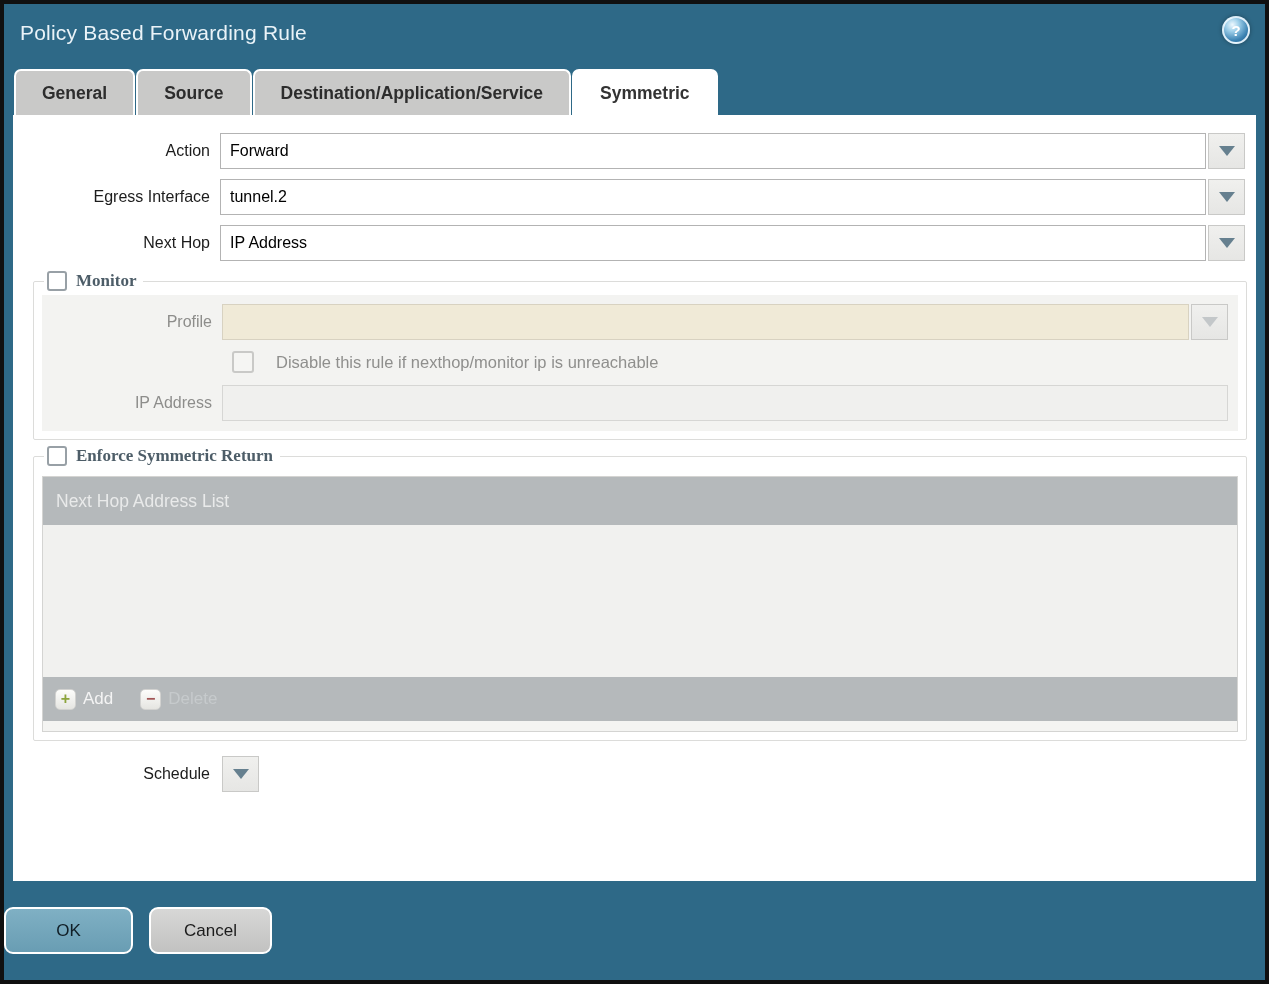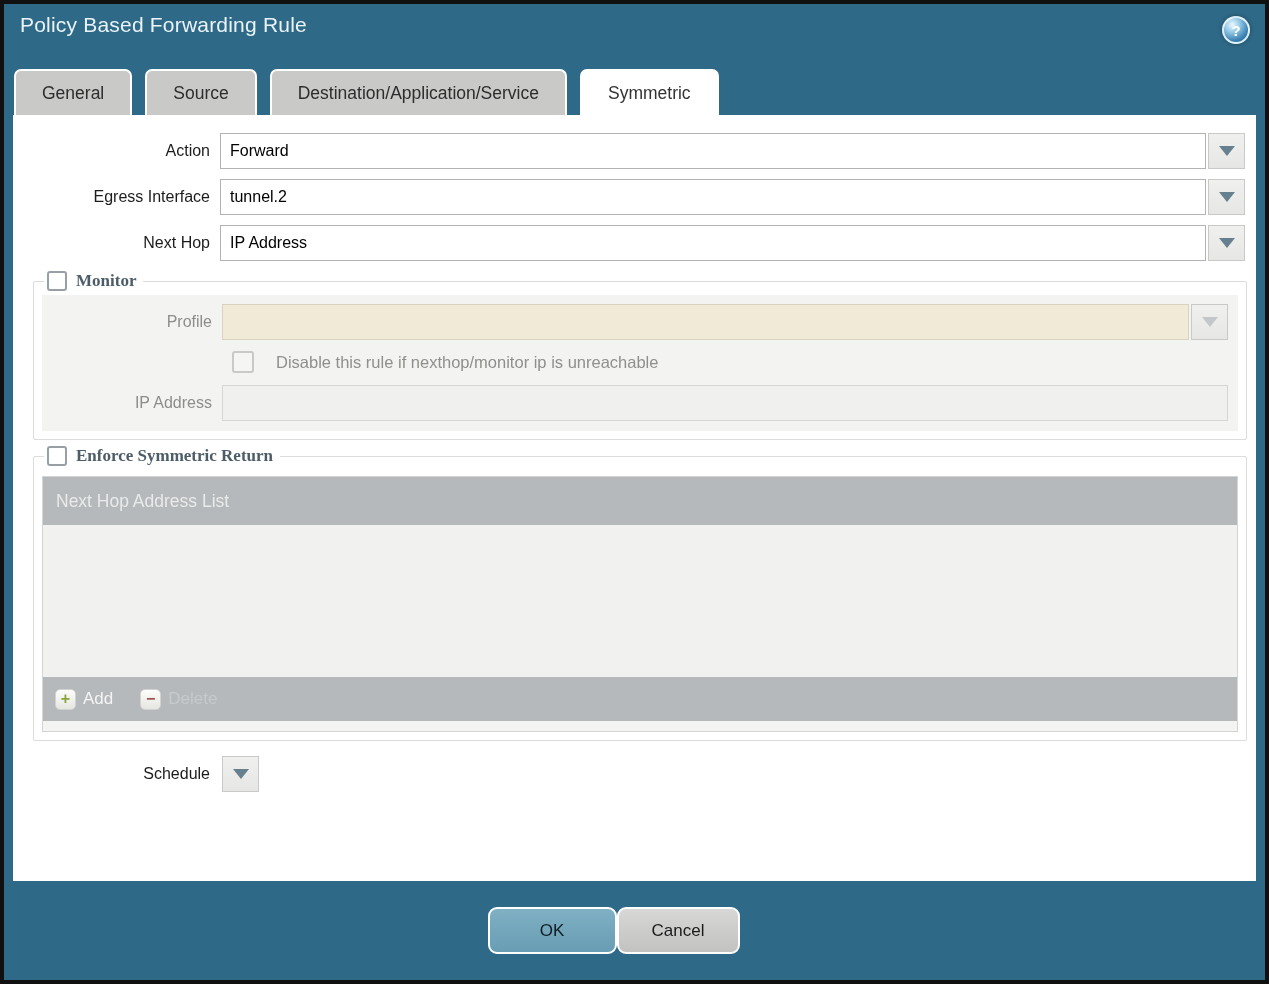--- a/index.html
+++ b/index.html
@@ -9,41 +9,41 @@
   .window {
     width:1269px; height:984px;
     background:#2e6987;
     border:4px solid #101010;
     display:flex; flex-direction:column;
     position:relative;
     overflow:hidden;
   }
 
   
-  .title-bar { height:64px; flex:none; position:relative; padding:9px 16px 0 16px; }
+  .title-bar { height:64px; flex:none; position:relative; padding:17px 16px 0 16px; }
   .title-bar h1 { font-size:21px; font-weight:400; color:#eaf3f8; letter-spacing:.2px; }
   .help-btn {
     position:absolute; top:12px; right:15px;
     width:28px; height:28px; border-radius:50%;
     background: radial-gradient(circle at 35% 28%, #eef8fe 0%, #9fd0ea 28%, #3b82b2 68%, #1d5c8c 100%);
     border:2px solid rgba(240,250,255,.9);
     box-shadow:0 0 4px rgba(0,0,0,.35);
     display:flex; align-items:center; justify-content:center;
     color:#fff; font-weight:700; font-size:15px; cursor:pointer;
   }
 
   
   .tab-bar { height:47px; flex:none; display:flex; align-items:flex-end; padding-left:10px; }
   .tab {
     height:46px; display:flex; align-items:center;
-    padding:16px 26px; margin-right:13px;
+    padding:16px 26px; margin-right:1px;
     background:#c9c9c8; color:#2d2d2d;
     border:2px solid #fff; border-bottom:none;
     border-radius:7px 7px 0 0;
-    font-size:17.5px; cursor:pointer; white-space:nowrap;
+    font-size:17.5px; cursor:pointer; white-space:nowrap;font-weight:bold;
   }
   .tab.active { background:#fff; color:#333; }
 
   
   .content { height:766px; flex:none; background:#fff; margin:0 9px; padding-top:18px; overflow:hidden; }
 
   .form-row { display:flex; align-items:center; height:36px; margin:0 11px 10px 10px; }
   .form-label { flex:none; width:197px; text-align:right; padding-right:10px; font-size:16px; color:#1c1c1c; }
   .field {
     flex:1; height:36px; background:#fff;
@@ -94,21 +94,21 @@
   }
   .tbl-icon.plus { color:#8ca43c; }
   .tbl-icon.minus { color:#a25555; }
   .tbl-btn .lbl { font-size:17px; color:#f4f4f4; }
   .tbl-btn.disabled .lbl { color:#c6cacc; }
 
   
   .form-row.schedule { margin-top:15px; }
 
   
-  .action-bar { flex:1; display:flex; justify-content:center; align-items:center; padding-right:42px; }
+  .action-bar { flex:1; display:flex; justify-content:flex-start; align-items:center; gap:16px; padding-right:42px; }
   .btn {
     height:47px; border-radius:9px; border:2px solid #fff;
     display:flex; align-items:center; justify-content:center;
     font-size:17px; cursor:pointer;
   }
   .btn-ok { width:129px; background:linear-gradient(#7fb0c4,#699db3); color:#101e26; }
   .btn-cancel { width:123px; background:linear-gradient(#d7d7d6,#c2c2c1); color:#1b1b1b; }
 </style>
 </head>
 <body>

